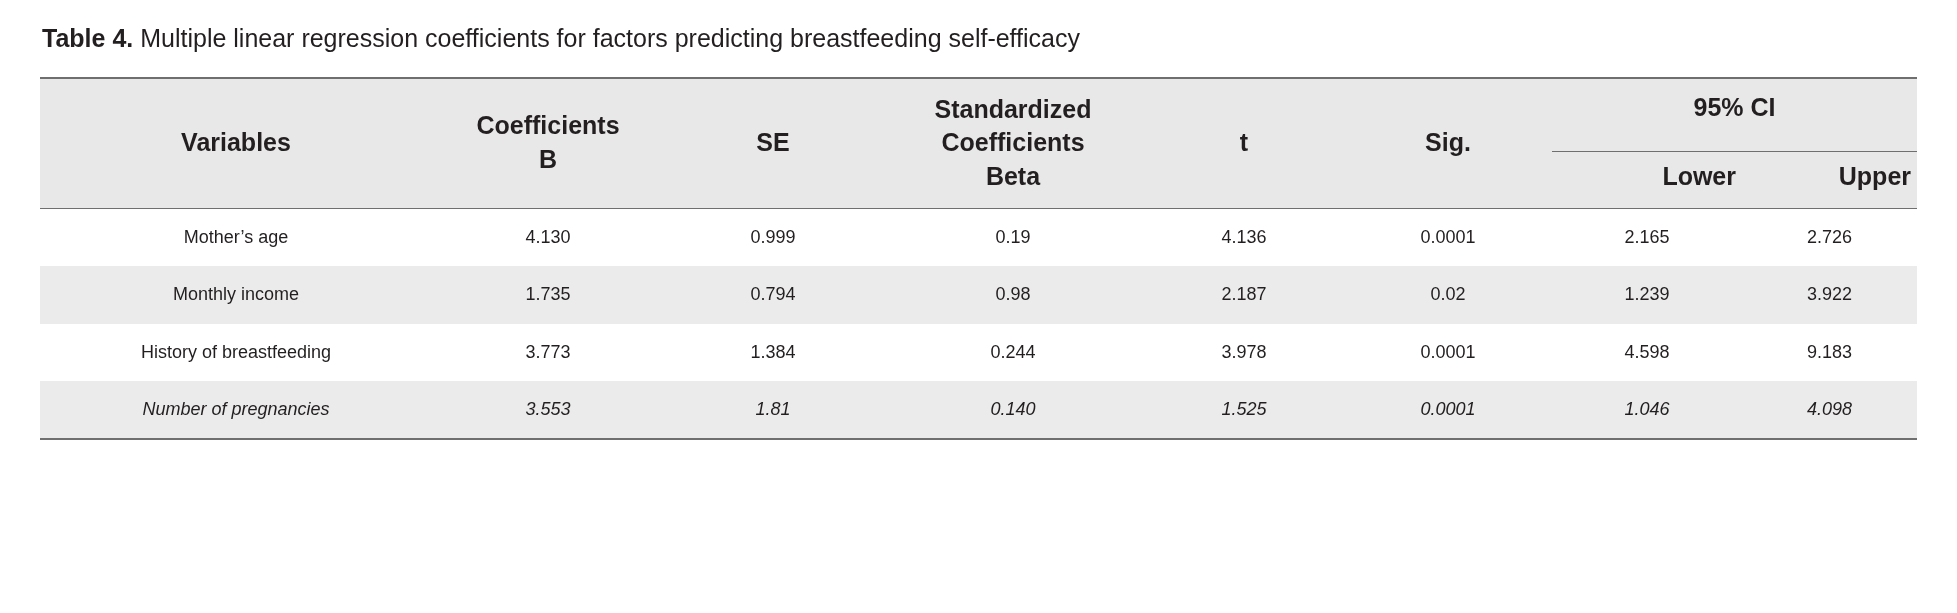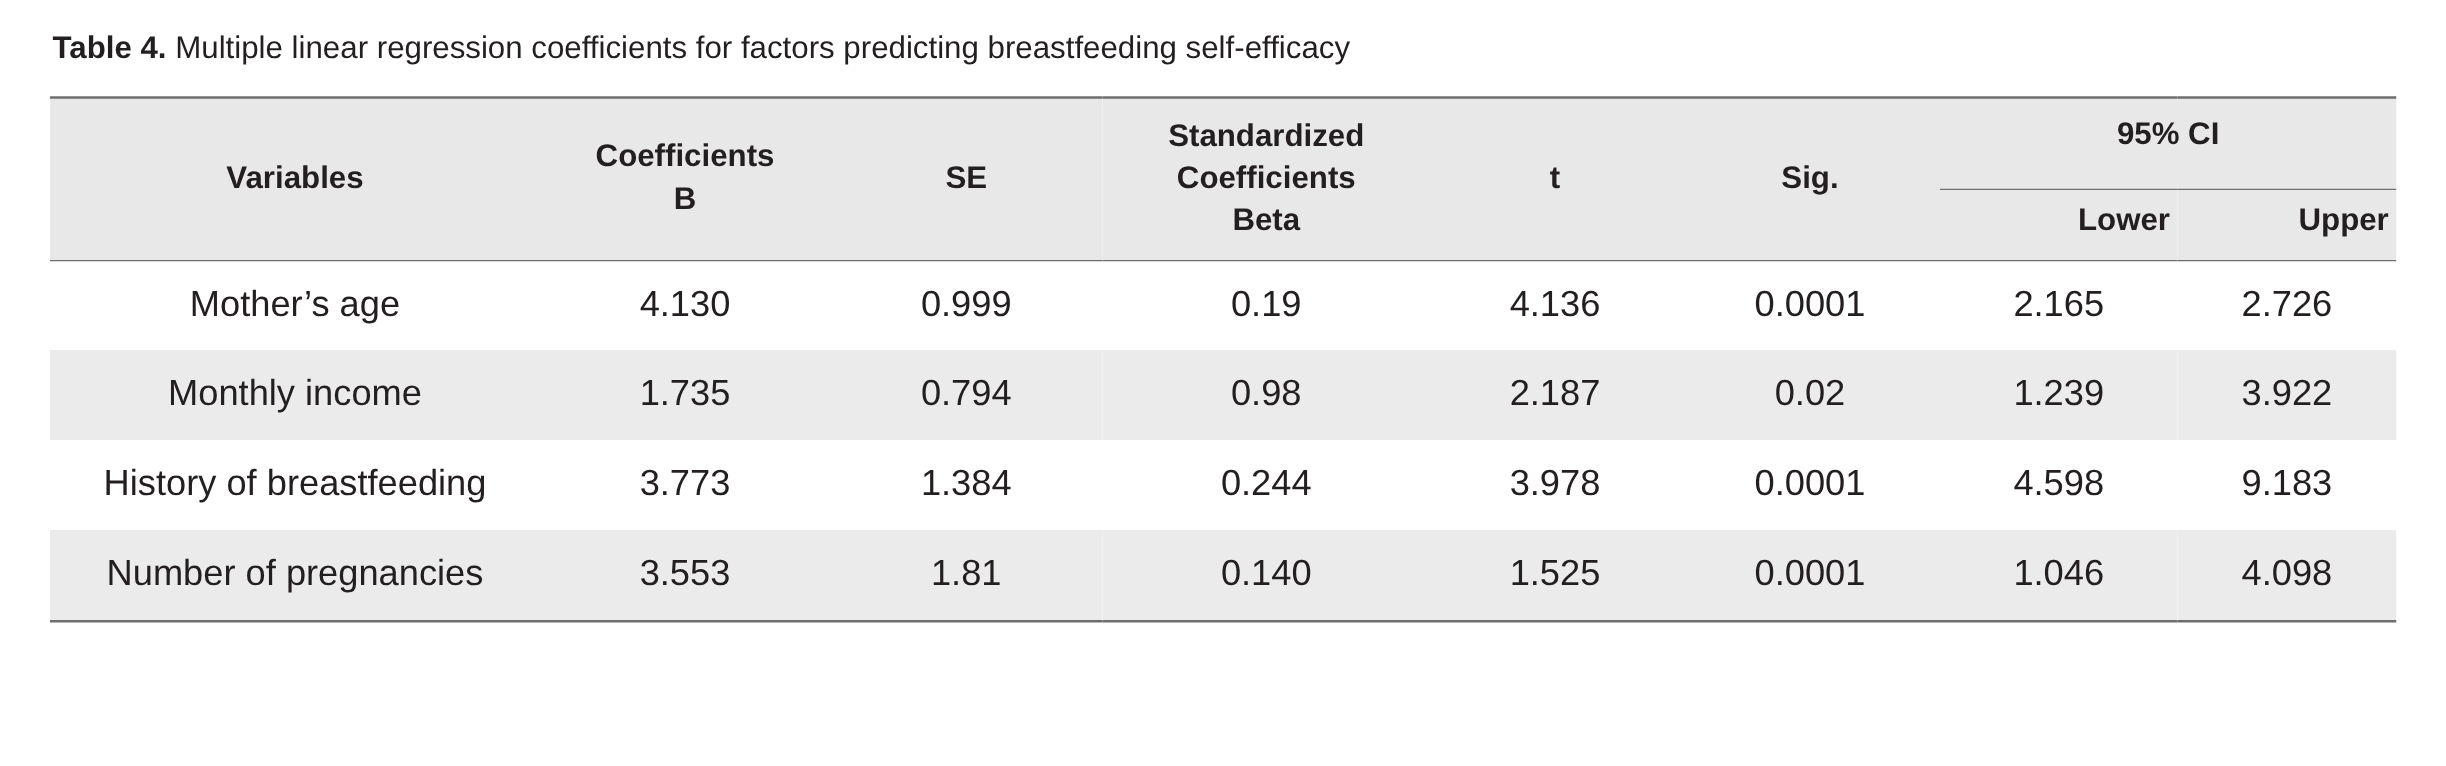--- a/index.html
+++ b/index.html
@@ -67,23 +67,24 @@
     border-top: 1.5px solid #6f6f6f;
   }
   .toprule td, .toprule th {
     border-top: 2px solid #6f6f6f;
   }
   .midrule td, .midrule th {
     border-top: 1.5px solid #6f6f6f;
   }
   .bottomrule td {
     border-bottom: 2px solid #6f6f6f;
+    font-style: italic;
   }
   tbody td {
-    font-size: 29px;
+    font-size: 18px;
     text-align: center;
     padding: 17px 6px 17px 6px;
     line-height: 1.3;
     white-space: nowrap;
   }
   tbody tr.shaded td {
     background: #ebebeb;
     margin-left: 24px;
   }
   tbody tr.plain td {

